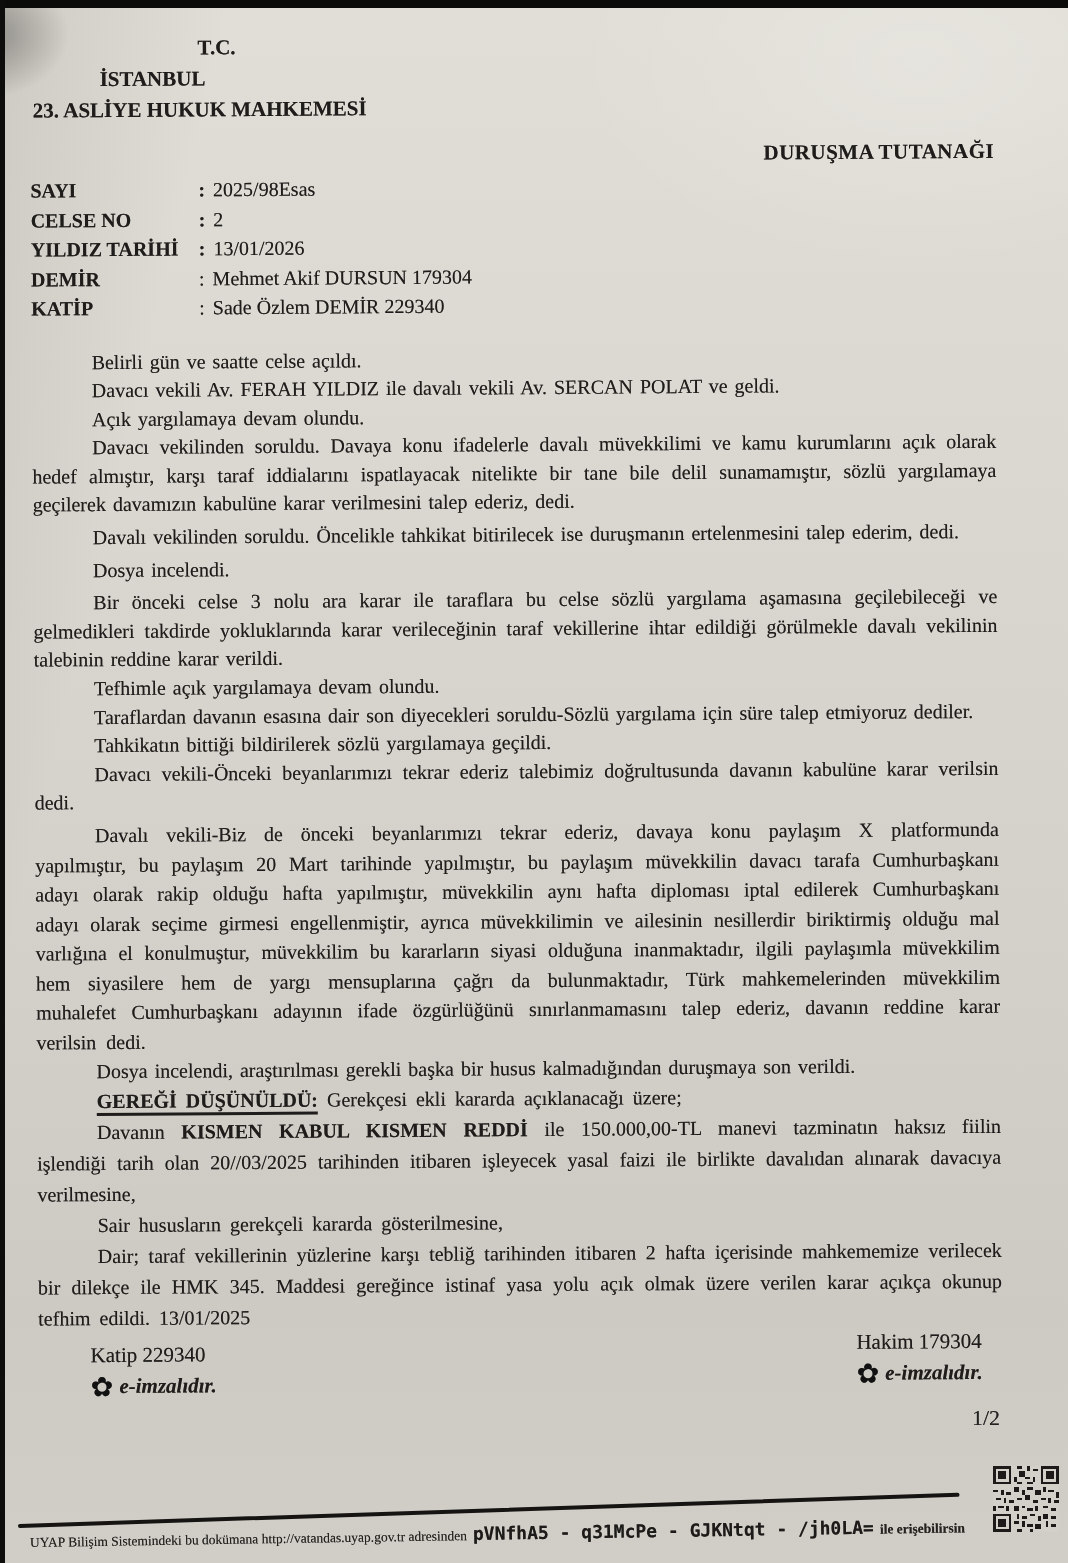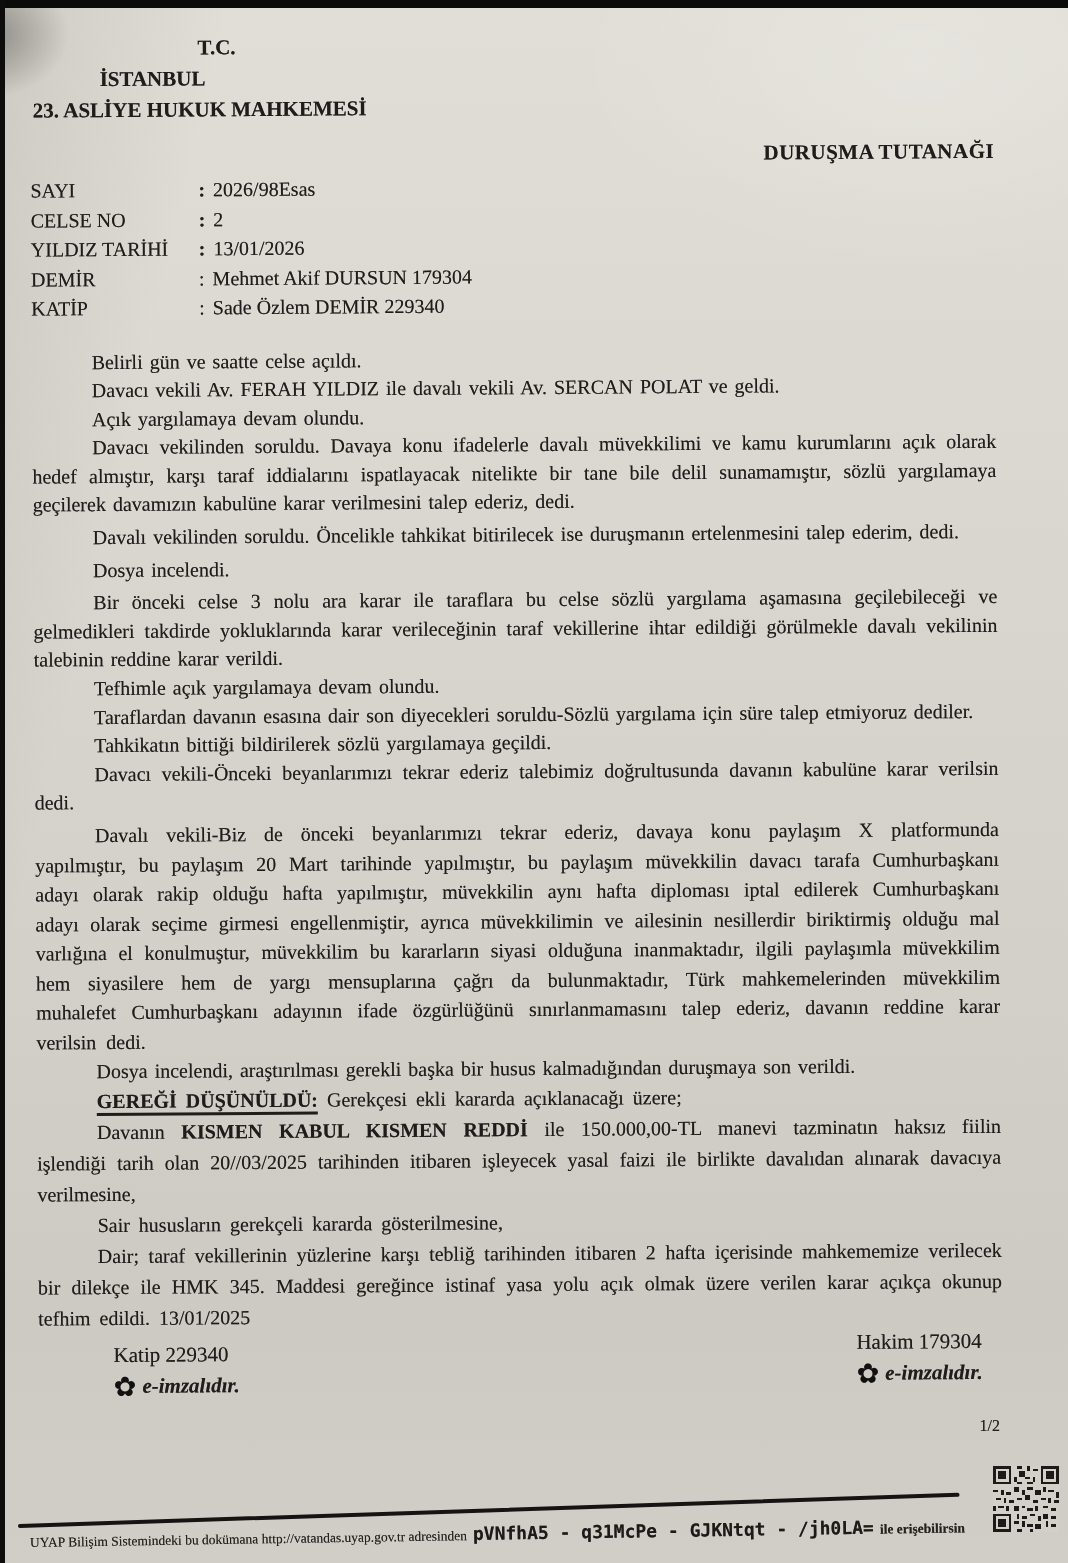--- a/index.html
+++ b/index.html
@@ -26,46 +26,46 @@
     transform:rotate(-0.4deg);
     transform-origin:50% 40%;
   }
   .hdr-line{font-weight:bold;font-size:21px;line-height:31px;}
   .hdr-tc{margin-left:168px;}
   .hdr-city{margin-left:70px;}
   .hdr-court{margin-left:3px;}
   .doc-title{font-weight:bold;font-size:21px;text-align:right;margin-top:19px;margin-bottom:6px;letter-spacing:.5px;}
   .fields{margin-top:2px;}
   .field-row{display:flex;font-size:20px;line-height:29.5px;}
-  .field-label{font-weight:normal;width:168px;flex:none;}
+  .field-label{font-weight:bold;width:168px;flex:none;}
   .field-sep{font-weight:bold;margin-right:8px;}
   .fields .field-row:nth-child(4) .field-sep,
   .fields .field-row:nth-child(5) .field-sep{font-weight:normal;}
   .body-block{margin-top:24px;}
   .para{
     margin:0;
     font-size:20px;line-height:28.6px;
     text-align:justify;
     text-indent:60px;
     word-spacing:2px;
   }
   .para.gap{margin-top:4px;}
   .para.loose{line-height:29.5px;word-spacing:5px;}
   .para.ruling{line-height:31px;word-spacing:4px;}
   .bold{font-weight:bold;}
   .u{border-bottom:3px solid #1e1d1b;padding-bottom:1px;}
   .signatures{display:flex;justify-content:space-between;margin-top:6px;}
   .sig-col{font-size:21px;}
-  .sig-left{margin-left:75px;}
+  .sig-left{margin-left:52px;}
   .sig-right{margin-right:20px;margin-top:-8px;}
   .sig-title{line-height:30px;}
   .esign-row{display:flex;align-items:center;margin-top:4px;}
   .seal{font-size:27px;line-height:26px;margin-right:6px;color:#111;}
   .esign-text{font-weight:bold;font-style:italic;font-size:21px;}
-  .page-num{position:absolute;top:1405px;right:80px;font-size:16px;font-family:"Liberation Serif",serif;color:#222;margin-top:12px;}
+  .page-num{position:absolute;top:1405px;right:80px;font-size:22px;font-family:"Liberation Serif",serif;color:#222;}
   .qr{position:absolute;top:1466px;right:21px;width:66px;height:66px;}
   .footer-rule{
     position:absolute;left:18px;top:1524px;width:942px;height:4px;background:#151412;
     transform:rotate(-1.9deg);transform-origin:left center;border-radius:2px;
   }
   .footer-text{
     position:absolute;left:30px;top:1530px;width:970px;
     display:flex;align-items:baseline;white-space:nowrap;
     transform:rotate(-0.9deg);transform-origin:left center;
   }
@@ -87,21 +87,21 @@
       <div class="hdr-line hdr-city">İSTANBUL</div>
       <div class="hdr-line hdr-court">23. ASLİYE HUKUK MAHKEMESİ</div>
     </div>
 
     <div class="doc-title">DURUŞMA TUTANAĞI</div>
 
     <div class="fields">
       <div class="field-row">
         <span class="field-label">SAYI</span>
           <span class="field-sep">:</span>
-          <span class="field-value">2026/98Esas</span>
+          <span class="field-value">2025/98Esas</span>
       </div>
       <div class="field-row">
         <span class="field-label">CELSE NO</span>
           <span class="field-sep">:</span>
           <span class="field-value">2</span>
       </div>
       <div class="field-row">
         <span class="field-label">YILDIZ TARİHİ</span>
           <span class="field-sep">:</span>
           <span class="field-value">13/01/2026</span>

